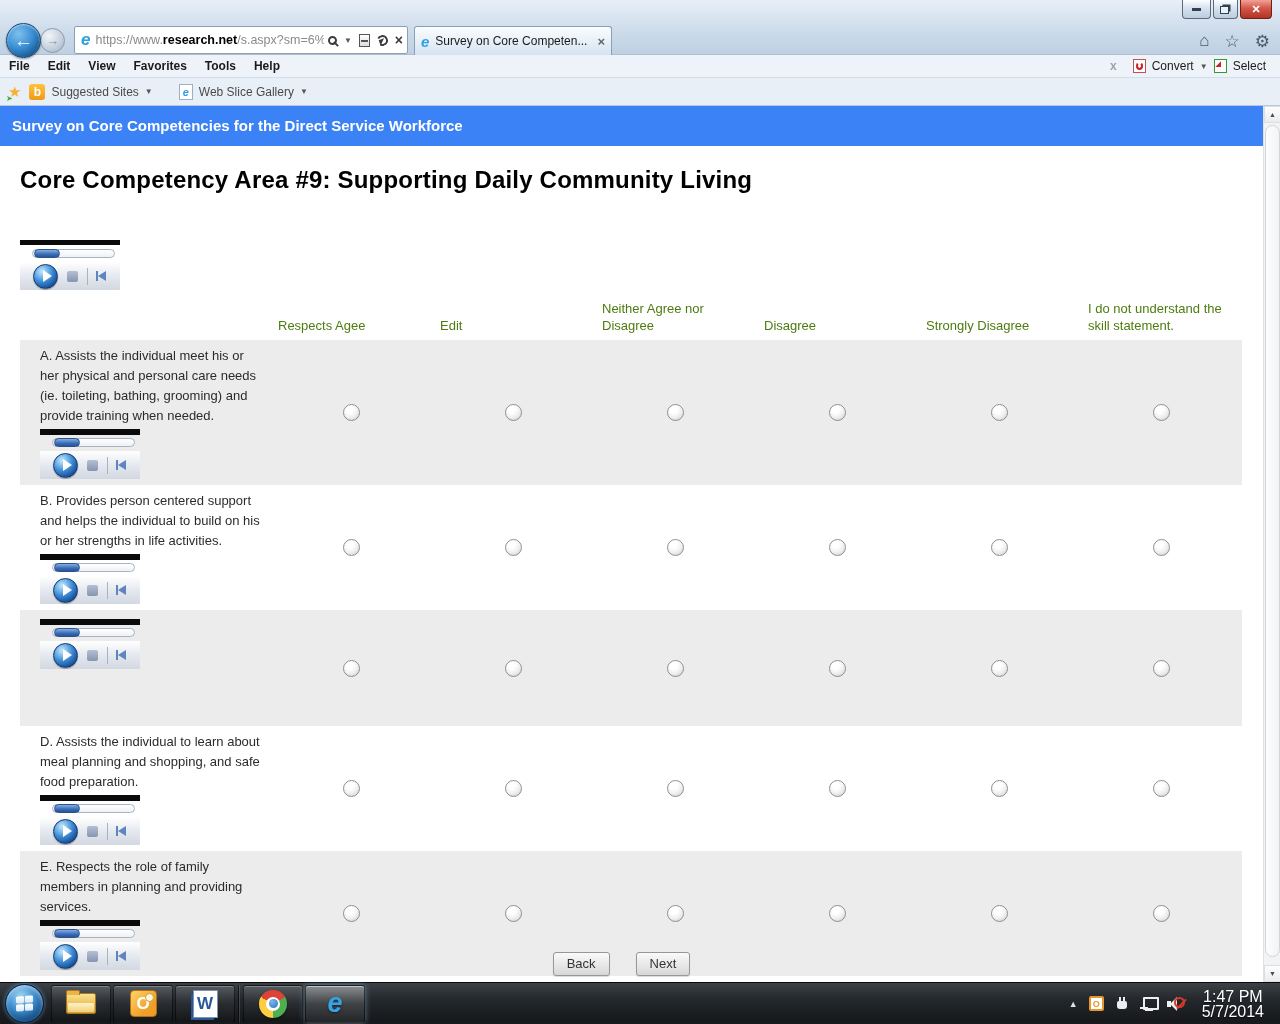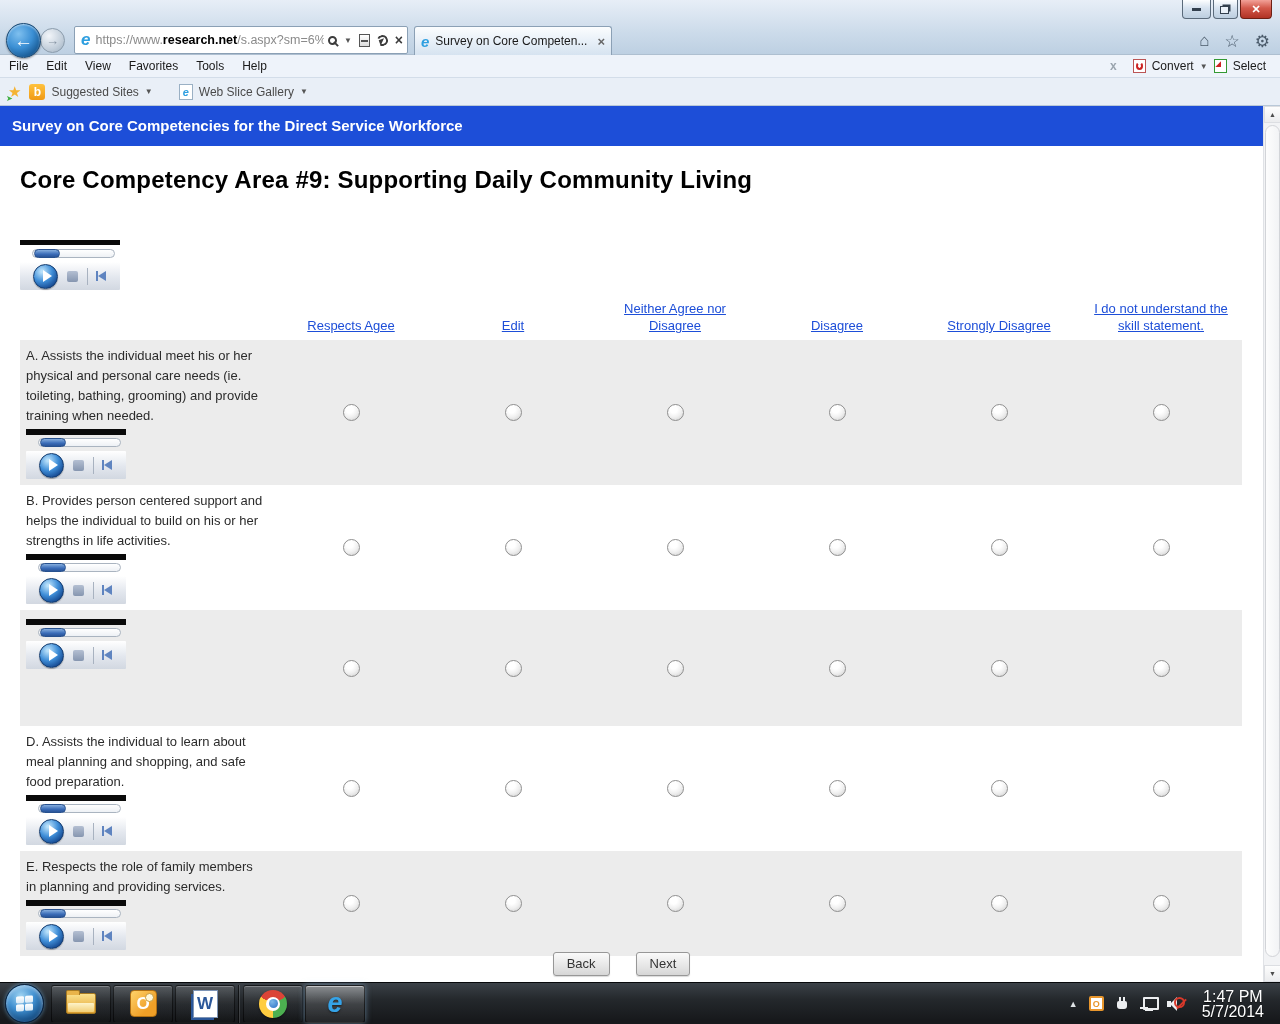--- a/index.html
+++ b/index.html
@@ -47,40 +47,40 @@
     border-radius:3px 3px 0 0; display:flex; align-items:center; padding:0 6px; }
   .tab .ie-e { font-size:15px; margin-right:6px; }
   .tab-title { font-size:12px; color:#1a1a1a; flex:1; white-space:nowrap; overflow:hidden; }
   .tab-close { font-size:13px; color:#666; font-weight:bold; margin-left:4px; }
 
   .cmd-icons { position:absolute; right:10px; top:31px; display:flex; gap:15px; color:#4a5a6a; font-size:17px; }
 
   
   .menubar { position:absolute; left:0; top:55px; width:1280px; height:23px; background:#eef3fa;
     border-bottom:1px solid #d3dde9; display:flex; align-items:center; font-size:12px; color:#1a1a1a; }
-  .menubar .mitem { padding:0 9px; }
+  .menubar .mitem { padding:0 9px;font-weight:bold; }
   .menubar .right { margin-left:auto; display:flex; align-items:center; gap:6px; padding-right:14px; }
   .gray-x { color:#9aa4ae; font-weight:bold; font-size:12px; margin-right:10px; }
   .ic-pdf { width:13px; height:14px; background:#fff; border:1px solid #b55; position:relative; }
   .ic-pdf::after { content:""; position:absolute; inset:2px; border:2px solid #c22; border-radius:50%; border-top-color:transparent; }
   .ic-sel { width:13px; height:14px; background:#fff; border:1px solid #393; position:relative; }
   .ic-sel::after { content:""; position:absolute; right:1px; bottom:1px; border:4px solid transparent; border-top-color:#c22; transform:rotate(-45deg); }
 
   
   .favbar { position:absolute; left:0; top:78px; width:1280px; height:28px; background:#e9eff7;
     border-bottom:1px solid #b9c8d8; display:flex; align-items:center; font-size:12px; color:#4a4a4a; gap:6px; padding-left:8px; }
   .ic-favstar { color:#f5b333; font-size:15px; position:relative; margin-right:2px; }
   .ic-favstar::after { content:"➤"; position:absolute; left:-2px; bottom:-2px; color:#3fae3f; font-size:8px; }
   .ic-b { width:16px; height:16px; background:linear-gradient(#ffc23d,#f09a16); border-radius:3px; color:#fff; font-weight:bold; font-size:12px; display:flex; align-items:center; justify-content:center; }
   .ic-page-e { width:14px; height:16px; background:#fff; border:1px solid #9ab0c4; color:#2e9fe0; font-size:11px; font-weight:bold; font-style:italic; display:flex; align-items:center; justify-content:center; }
   .favsep { width:14px; }
 
   
   .content { position:absolute; left:0; top:106px; width:1280px; height:876px; background:#fff; }
-  .banner { position:absolute; left:0; top:0; width:1263px; height:40px; background:#1d4ed8; color:#fff;
+  .banner { position:absolute; left:0; top:0; width:1263px; height:40px; background:#3b82f6; color:#fff;
     font-size:15px; font-weight:bold; line-height:40px; padding-left:12px; }
   .heading { position:absolute; left:20px; top:60px; font-size:24px; font-weight:bold; color:#000; letter-spacing:0.2px; }
 
   
   .player { width:100px; }
   .p-bar { height:5px; background:#0a0a0a; margin-bottom:4px; }
   .p-track { height:9px; margin:0 5px 0 12px; border:1px solid #aab4c0; border-radius:5px;
     background:linear-gradient(#fff,#eef1f5); position:relative; }
   .p-knob { position:absolute; left:1px; top:-1px; width:26px; height:9px; border-radius:5px;
     border:1px solid #27518f; background:linear-gradient(#86aede,#3a6cb8 60%, #2a5497); }
@@ -95,27 +95,27 @@
   .p-skip { display:flex; align-items:center; margin-left:8px; }
   .p-skip-bar { width:2px; height:10px; background:#5f84c0; }
   .p-skip-tri { width:0; height:0; border-right:8px solid #5f84c0; border-top:5px solid transparent; border-bottom:5px solid transparent; }
 
   .player.top { position:absolute; left:20px; top:134px; }
 
   
   .matrix { position:absolute; left:20px; top:186px; width:1222px; }
   .mheader { display:flex; align-items:flex-end; height:48px; padding-bottom:6px; }
   .hspacer { width:250px; flex:none; }
-  .hcell { width:162px; flex:none; text-align:center; font-size:13px; color:#1d4ed8; line-height:17px; padding:0 8px;text-decoration:underline; }
+  .hcell { width:162px; flex:none; text-align:left; font-size:13px; color:#4d7c0f; line-height:17px; padding:0 8px; }
   .mrow { display:flex; }
   .mrow.alt { background:#ececec; }
   .mrow:nth-child(1) { min-height:138px; }
   .mrow:nth-child(2), .mrow:nth-child(3), .mrow:nth-child(4) { min-height:116px; }
   .mrow:nth-child(5) { min-height:94px; }
-  .label-cell { width:250px; flex:none; padding:6px 4px 6px 6px; }
+  .label-cell { width:250px; flex:none; padding:6px 4px 6px 20px; }
   .row-text { font-size:13px; color:#2b2b2b; line-height:20px; }
   .label-cell .player { margin-top:3px; }
   .label-cell .p-bar { height:6px; margin-bottom:3px; }
   .opt-cell { width:162px; flex:none; display:flex; align-items:center; justify-content:center; }
   .radio { width:17px; height:17px; border-radius:50%; border:1px solid #8f8f8f;
     background:radial-gradient(circle at 38% 30%, #ffffff 25%, #f0f0f0 55%, #cfcfcf 95%); box-shadow:inset 0 1px 1px rgba(255,255,255,.9); }
 
   .navbtns { position:absolute; left:0; top:846px; width:1243px; display:flex; justify-content:center; gap:26px; }
   .pgbtn { font-size:13px; color:#333; padding:3px 13px 4px; border:1px solid #979797; border-radius:3px;
     background:linear-gradient(#fafafa,#e2e2e2 70%, #d6d6d6); box-shadow:0 1px 1px rgba(0,0,0,.15); }

